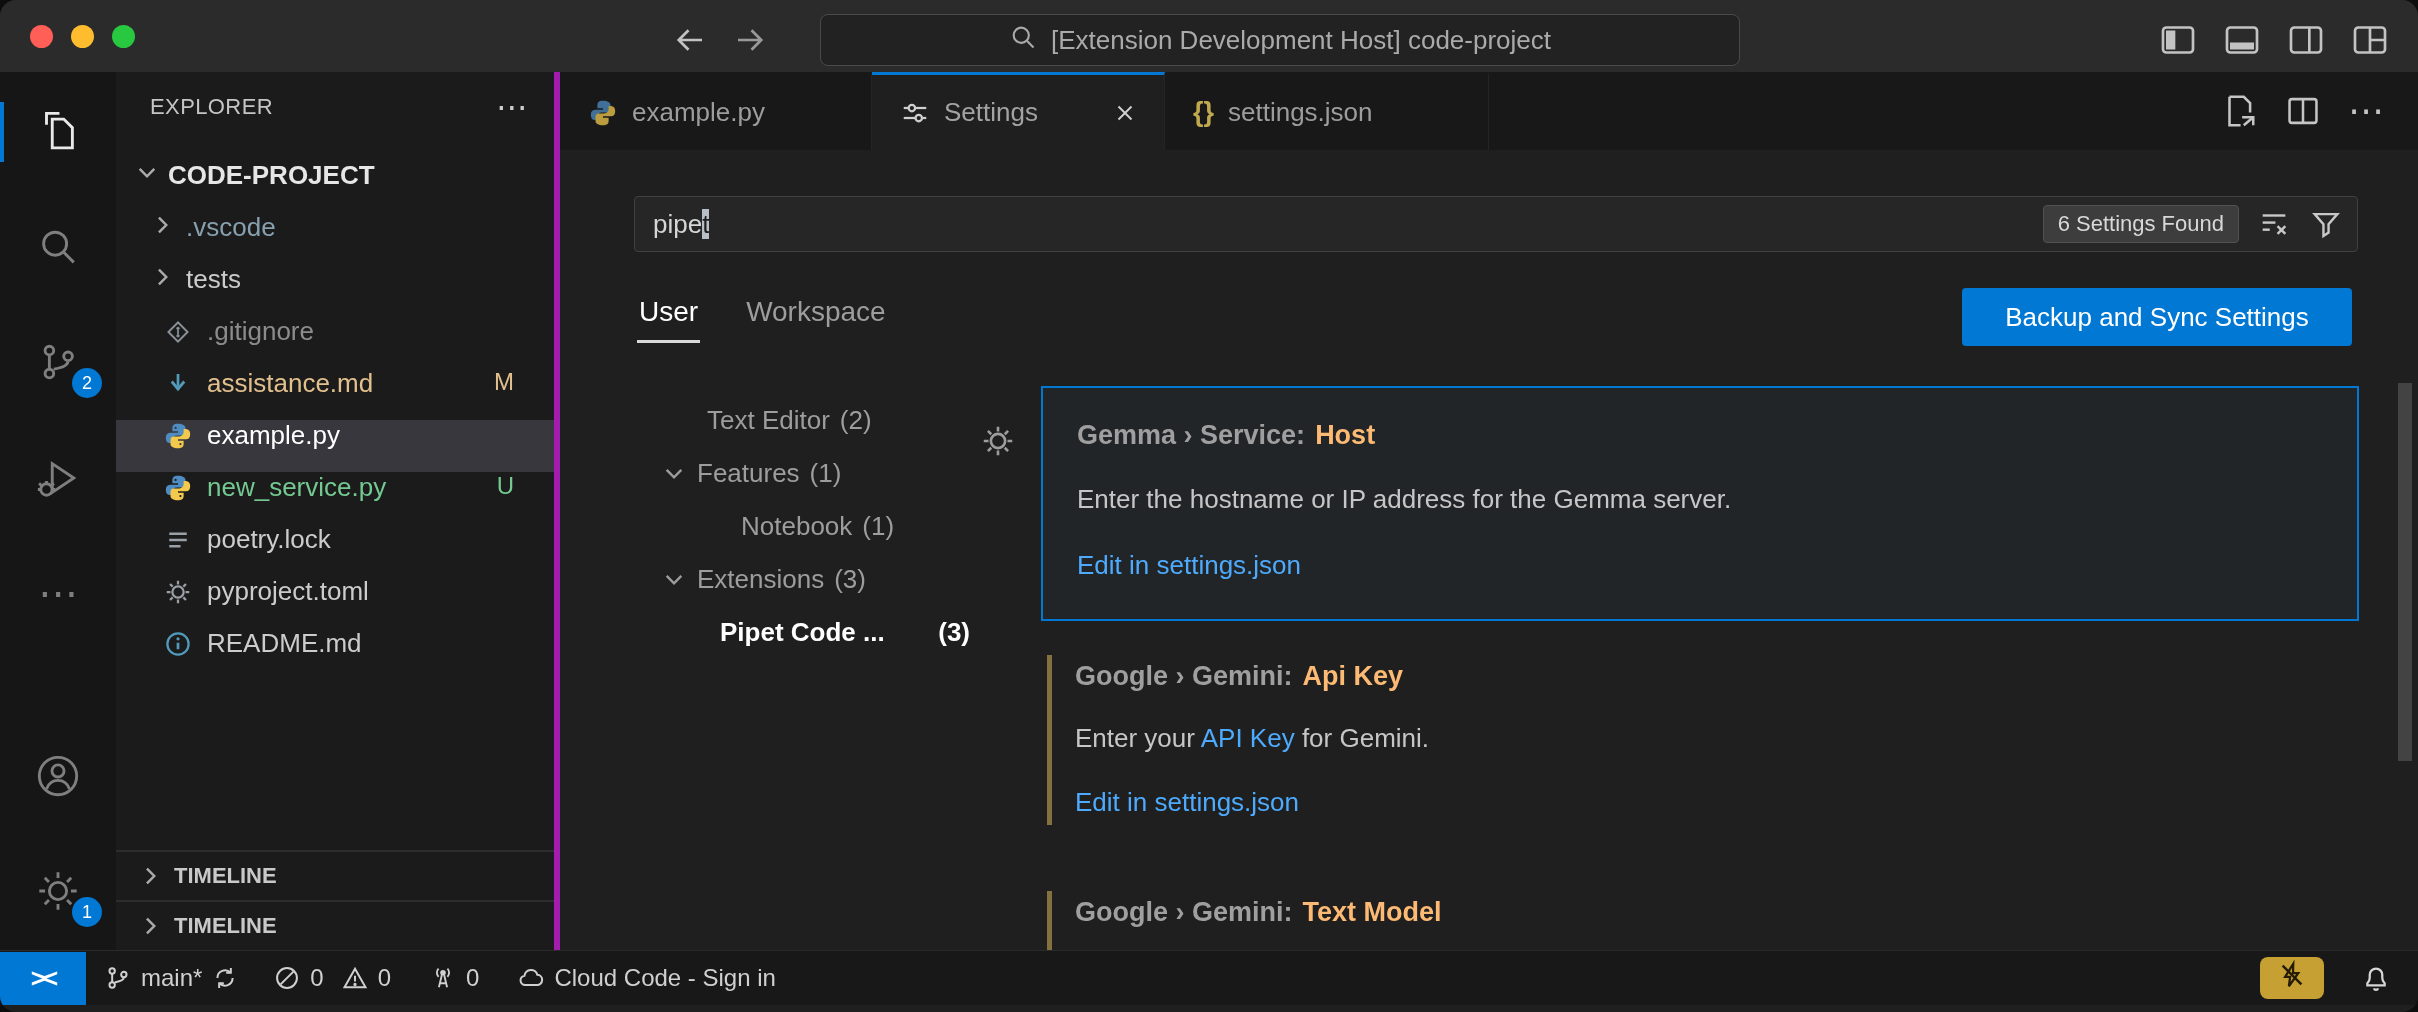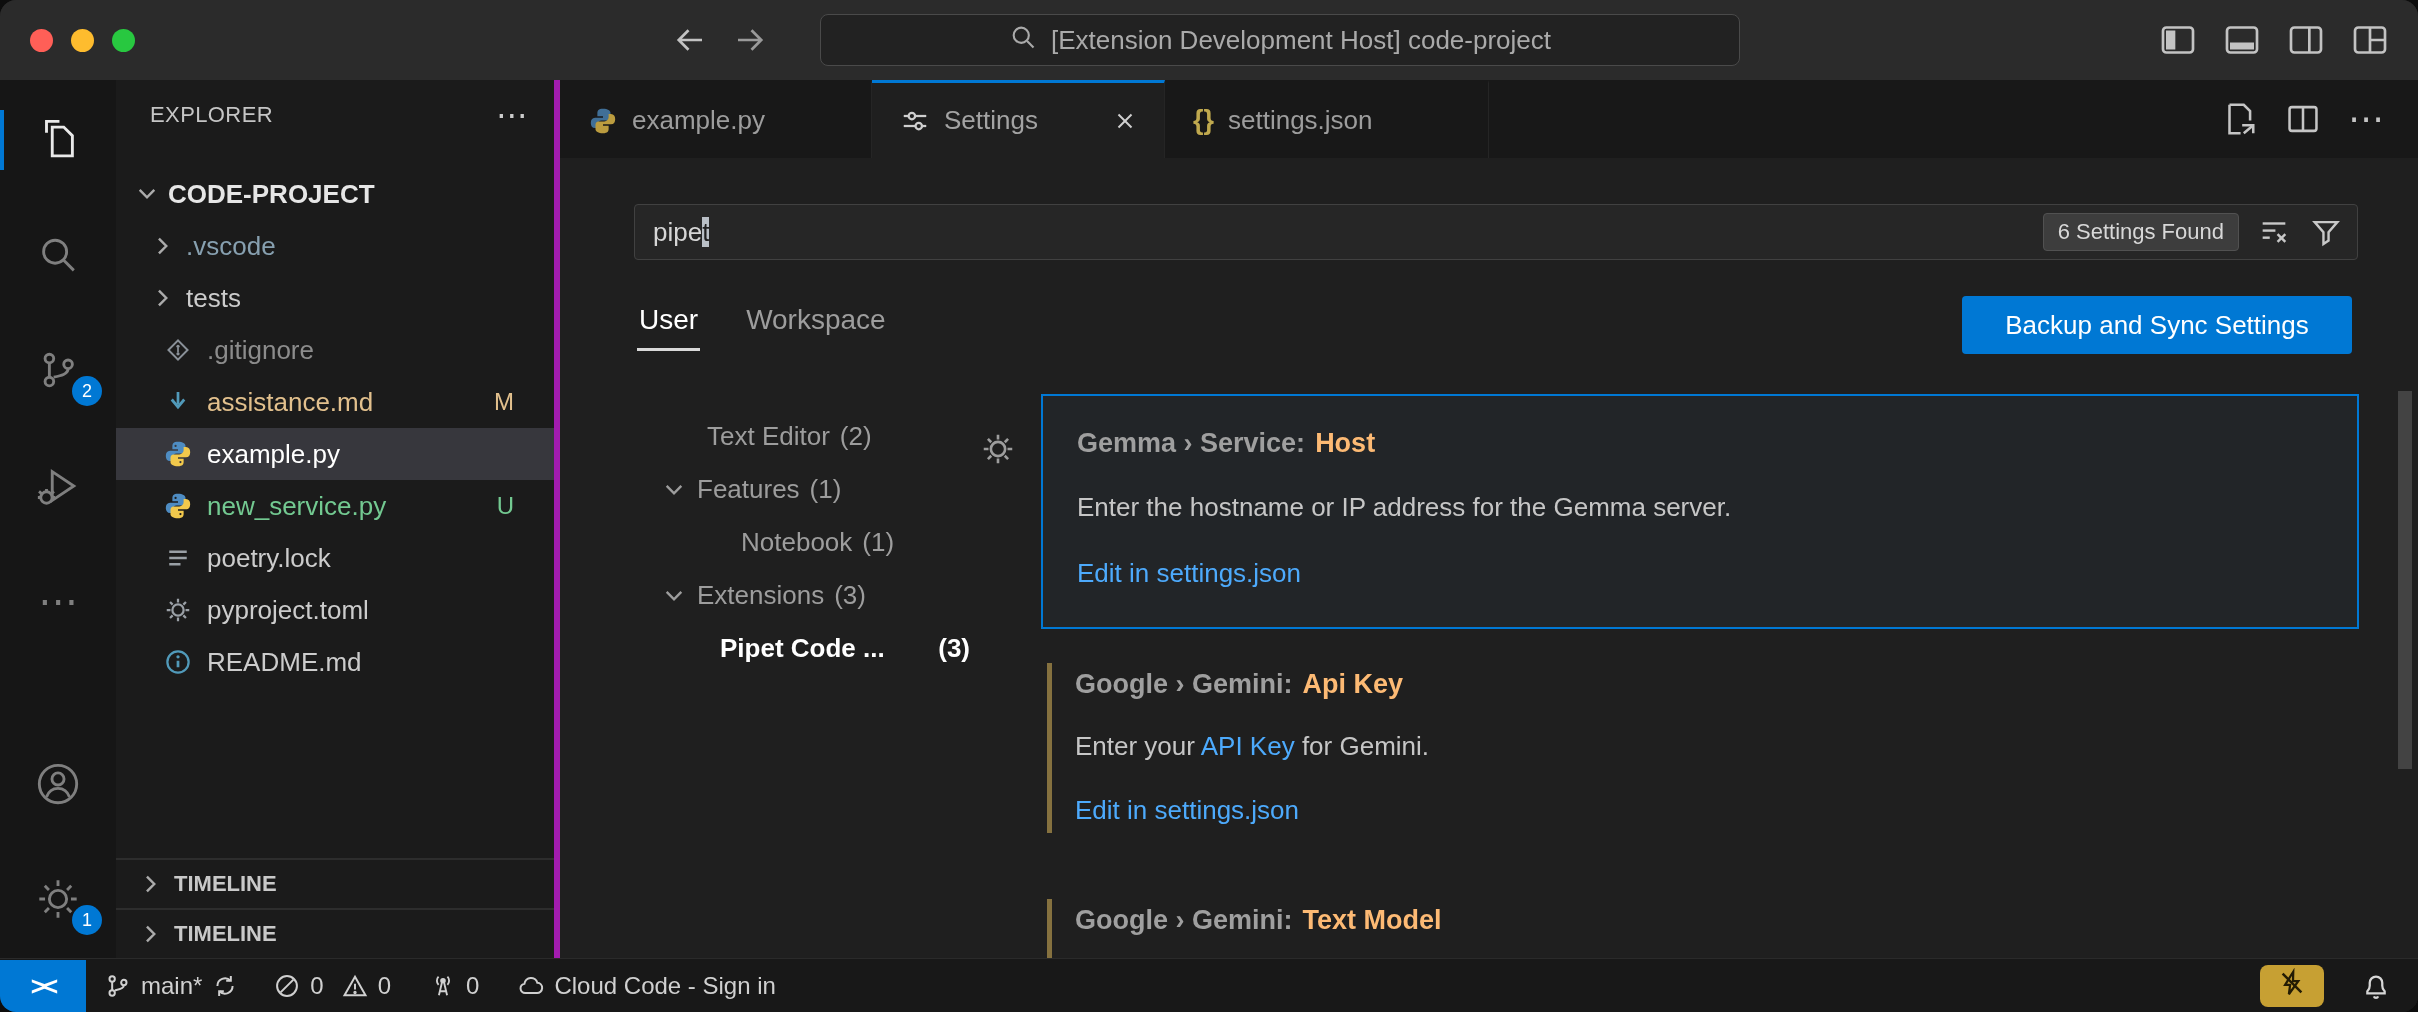--- a/index.html
+++ b/index.html
@@ -1,20 +1,20 @@
 <!DOCTYPE html>
 <html><head>
 <meta charset="utf-8">
 <style>
   html,body{margin:0;padding:0;background:#0d0d0d;}
   .window{position:relative;width:2418px;height:1012px;background:#1f1f1f;border-radius:16px;overflow:hidden;
           font-family:"Liberation Sans","DejaVu Sans",sans-serif;color:#cccccc;-webkit-font-smoothing:antialiased;}
 
   
-  .titlebar{height:80px;background:#2b2b2b;position:relative;display:flex;align-items:center;}
+  .titlebar{height:72px;background:#2b2b2b;position:relative;display:flex;align-items:center;}
   .lights{display:flex;gap:18px;padding-left:30px;}
   .light{width:23px;height:23px;border-radius:50%;}
   .light.red{background:#ff5f57}.light.yellow{background:#febc2e}.light.green{background:#28c840}
   .nav{position:absolute;left:672px;top:0;height:80px;display:flex;align-items:center;gap:24px;color:#c2c2c2;}
   .nav svg{width:36px;height:36px;display:block;}
   .cmd{position:absolute;left:820px;top:14px;width:918px;height:50px;background:#222222;border:1px solid #4a4a4a;
        border-radius:8px;display:flex;align-items:center;justify-content:center;gap:14px;color:#aaaaaa;font-size:26px;}
   .cmd svg{width:28px;height:28px;}
   .tb-actions{position:absolute;right:28px;top:0;height:80px;display:flex;align-items:center;gap:24px;color:#c3c3c3;}
   .tb-actions svg{width:40px;height:40px;display:block;}
@@ -30,21 +30,21 @@
   .ab-item svg{width:46px;height:46px;display:block;}
   .ab-badge{position:absolute;right:14px;bottom:8px;min-width:30px;height:30px;border-radius:15px;background:#0078d4;
             color:#fff;font-size:18px;display:flex;align-items:center;justify-content:center;padding:0 3px;box-sizing:border-box;}
 
   
   .sidebar{width:444px;background:#1b1b1b;border-right:6px solid #a21caf;position:relative;flex:none;box-sizing:border-box;}
   .sb-header{height:70px;display:flex;align-items:center;padding:0 26px 0 34px;}
   .sb-title{font-size:22px;color:#c5c5c5;letter-spacing:.4px;font-weight:400;}
   .sb-more{margin-left:auto;color:#cccccc;font-size:32px;line-height:20px;}
   .tree{position:absolute;top:88px;left:0;right:0;}
-  .row{height:52px;display:flex;align-items:center;font-size:26px;color:#cccccc;position:relative;box-sizing:border-box;}
+  .row{height:52px;display:flex;font-size:26px;color:#cccccc;position:relative;box-sizing:border-box;}
   .row.selected{background:#37373d;color:#ffffff;}
   .chev{width:26px;height:26px;color:#ababab;flex:none;display:flex;align-items:center;}
   .chev svg{width:26px;height:26px;}
   .root{padding-left:18px;gap:8px;font-weight:700;color:#e6e6e6;}
   .folder{padding-left:34px;gap:10px;}
   .file{padding-left:46px;gap:13px;}
   .ficon{width:32px;height:32px;flex:none;display:flex;align-items:center;justify-content:center;}
   .ficon svg{width:30px;height:30px;}
   .badge-letter{position:absolute;right:40px;font-size:24px;}
   .c-vscode{color:#87a0b0}.c-ignored{color:#8c8c8c}.c-mod{color:#e2c08d}.c-untracked{color:#73c991}
@@ -75,21 +75,21 @@
   .search-right{margin-left:auto;display:flex;align-items:center;gap:18px;color:#c8c8c8;}
   .search-right svg{width:34px;height:34px;display:block;}
   .count-badge{background:#3d3d3d;border:1px solid #515151;border-radius:4px;padding:5px 14px;font-size:22px;color:#d8d8d8;white-space:nowrap;}
 
   .scopes{position:absolute;top:134px;left:77px;display:flex;gap:44px;font-size:28px;}
   .scope{padding:12px 2px 12px;color:#9d9d9d;border-bottom:3px solid transparent;}
   .scope.active{color:#ffffff;border-bottom:3px solid #d9d9d9;}
   .sync-btn{position:absolute;top:138px;left:1402px;width:390px;height:58px;background:#0078d4;color:#ffffff;font-size:26px;
             border-radius:4px;display:flex;align-items:center;justify-content:center;}
 
-  .toc{position:absolute;top:252px;left:0;width:440px;}
+  .toc{position:absolute;top:244px;left:0;width:440px;}
   .toc-row{height:53px;display:flex;align-items:center;font-size:26px;color:#9d9d9d;position:relative;gap:10px;box-sizing:border-box;}
   .toc-row .tchev{width:26px;height:26px;color:#9d9d9d;flex:none;}
   .toc-row .tchev svg{width:26px;height:26px;}
   .ind-a{padding-left:147px;}
   .ind-chev{padding-left:101px;}
   .ind-b{padding-left:181px;}
   .toc-row.selected{color:#ffffff;font-weight:700;padding-left:160px;text-align:right;}
   .toc-row.selected .toc-count{position:absolute;right:30px;}
 
   .slist{position:absolute;top:236px;left:481px;width:1318px;}

